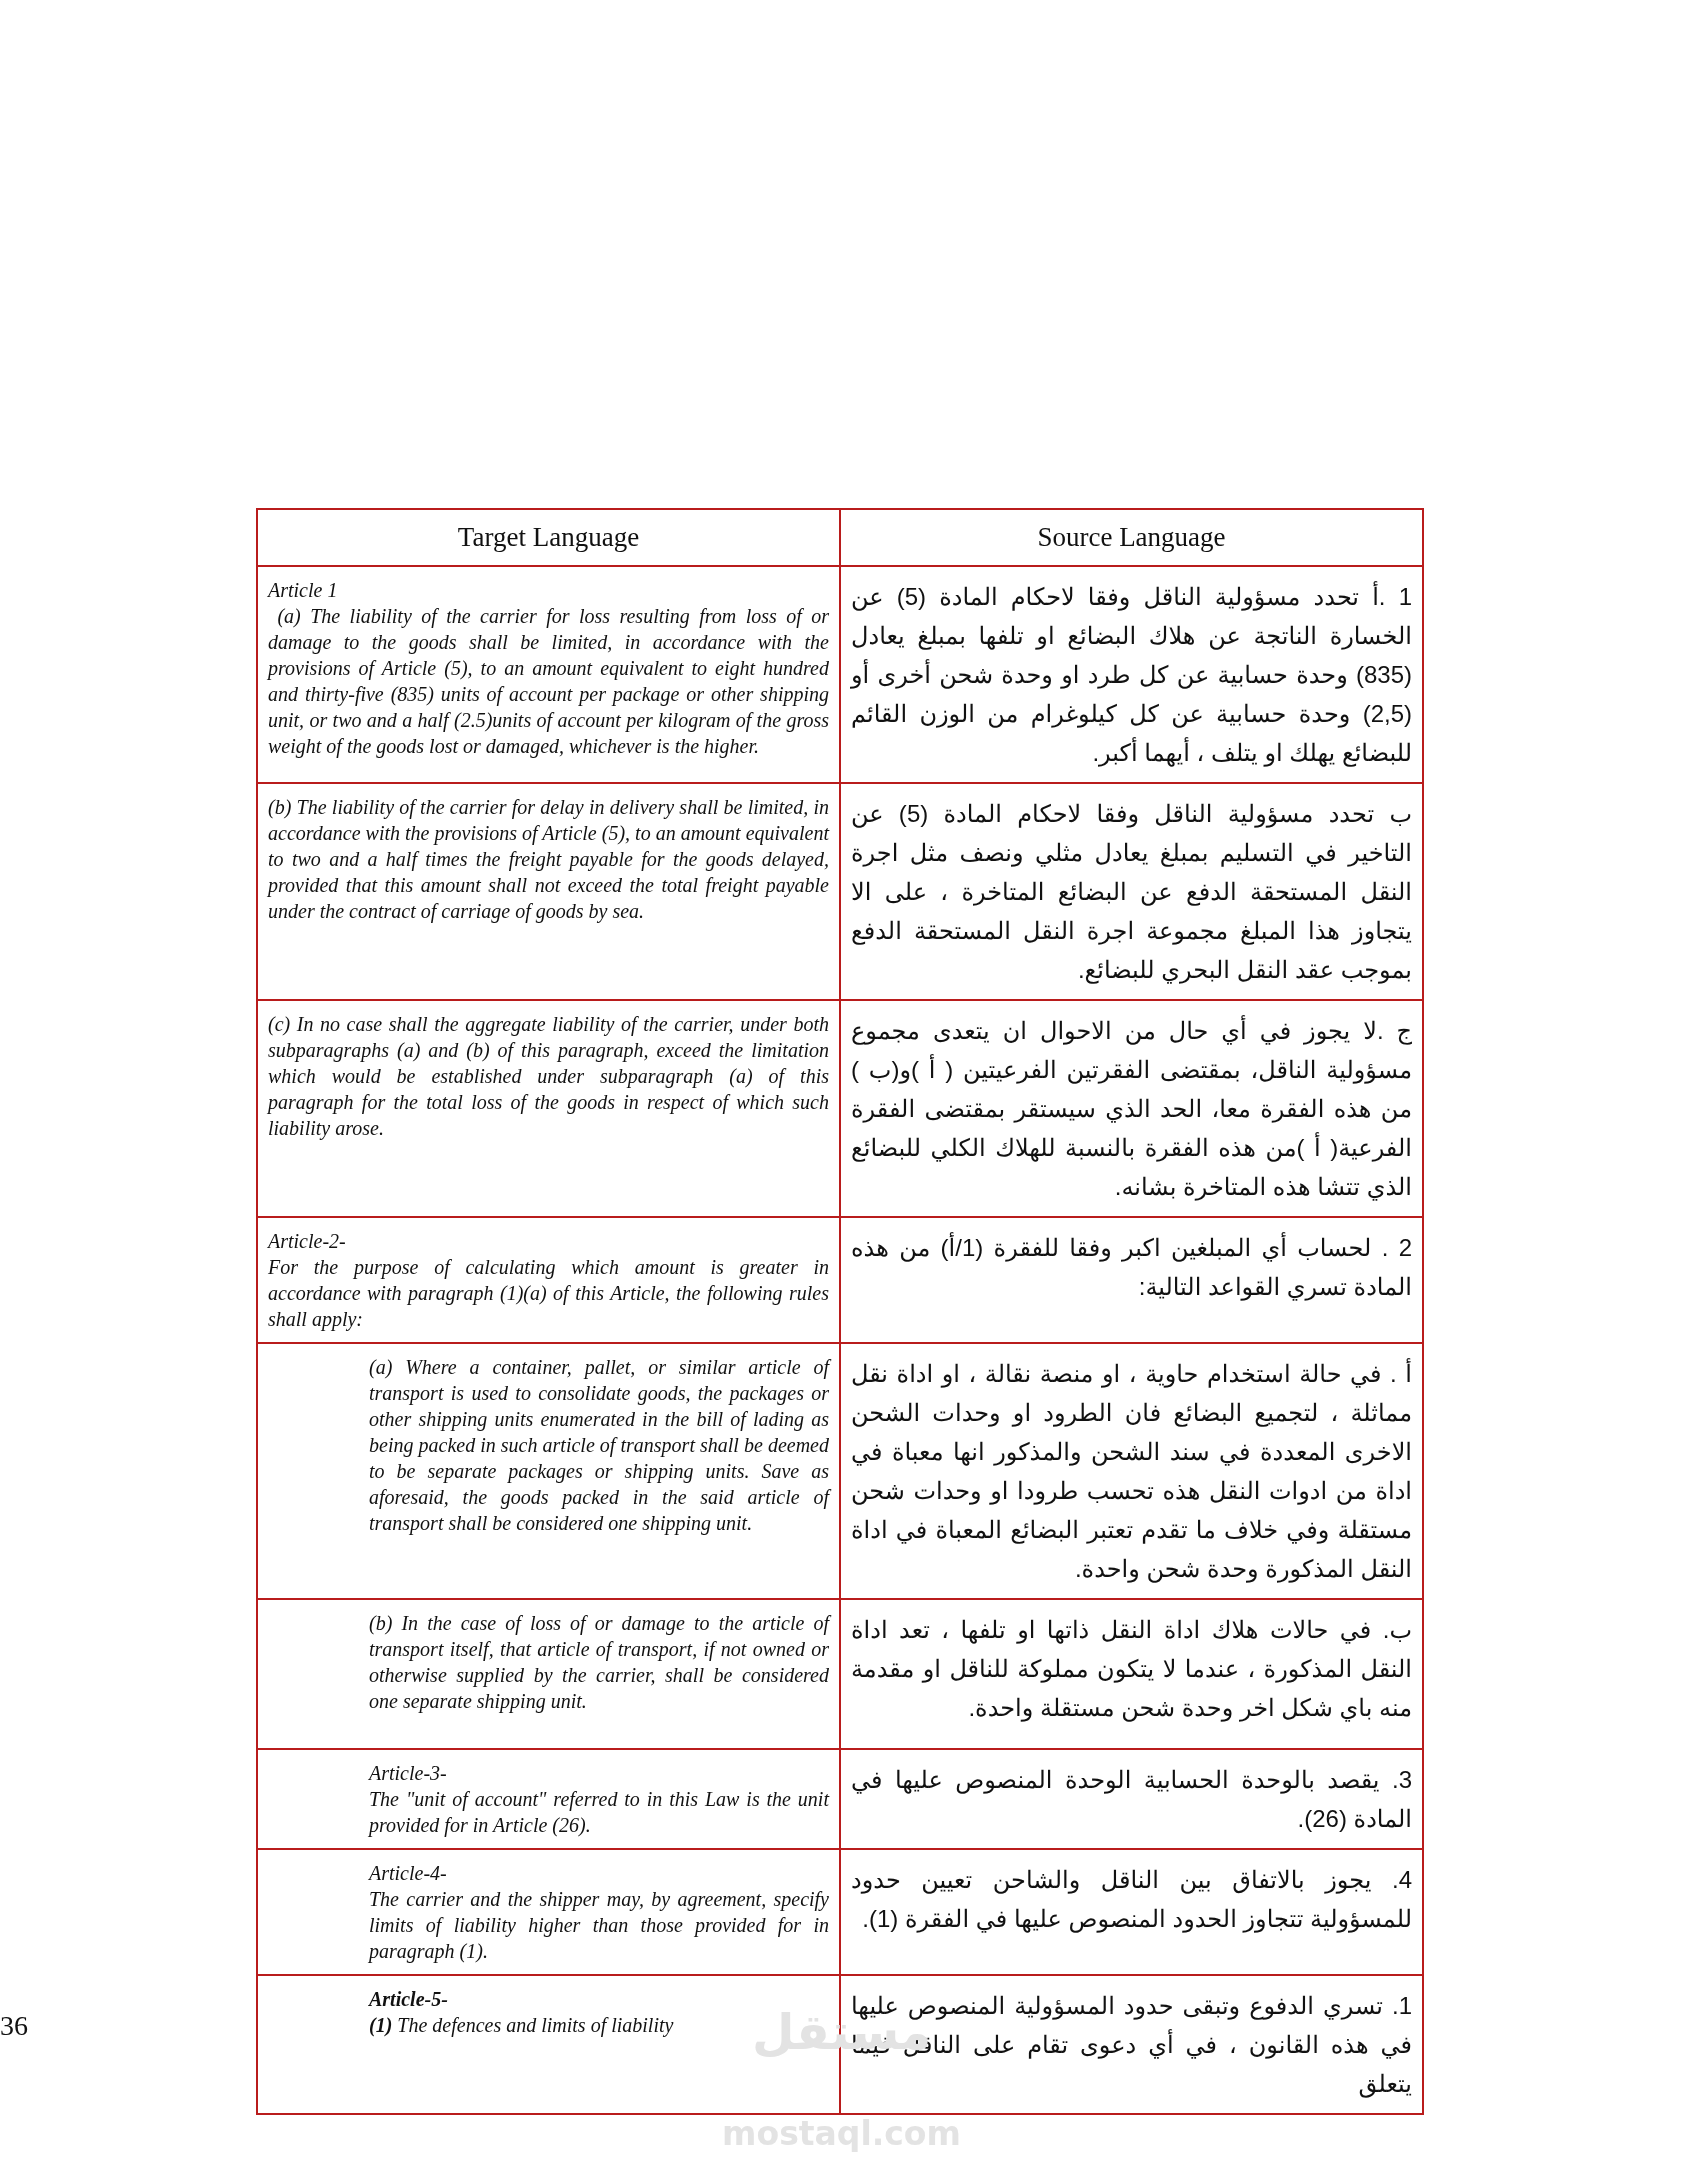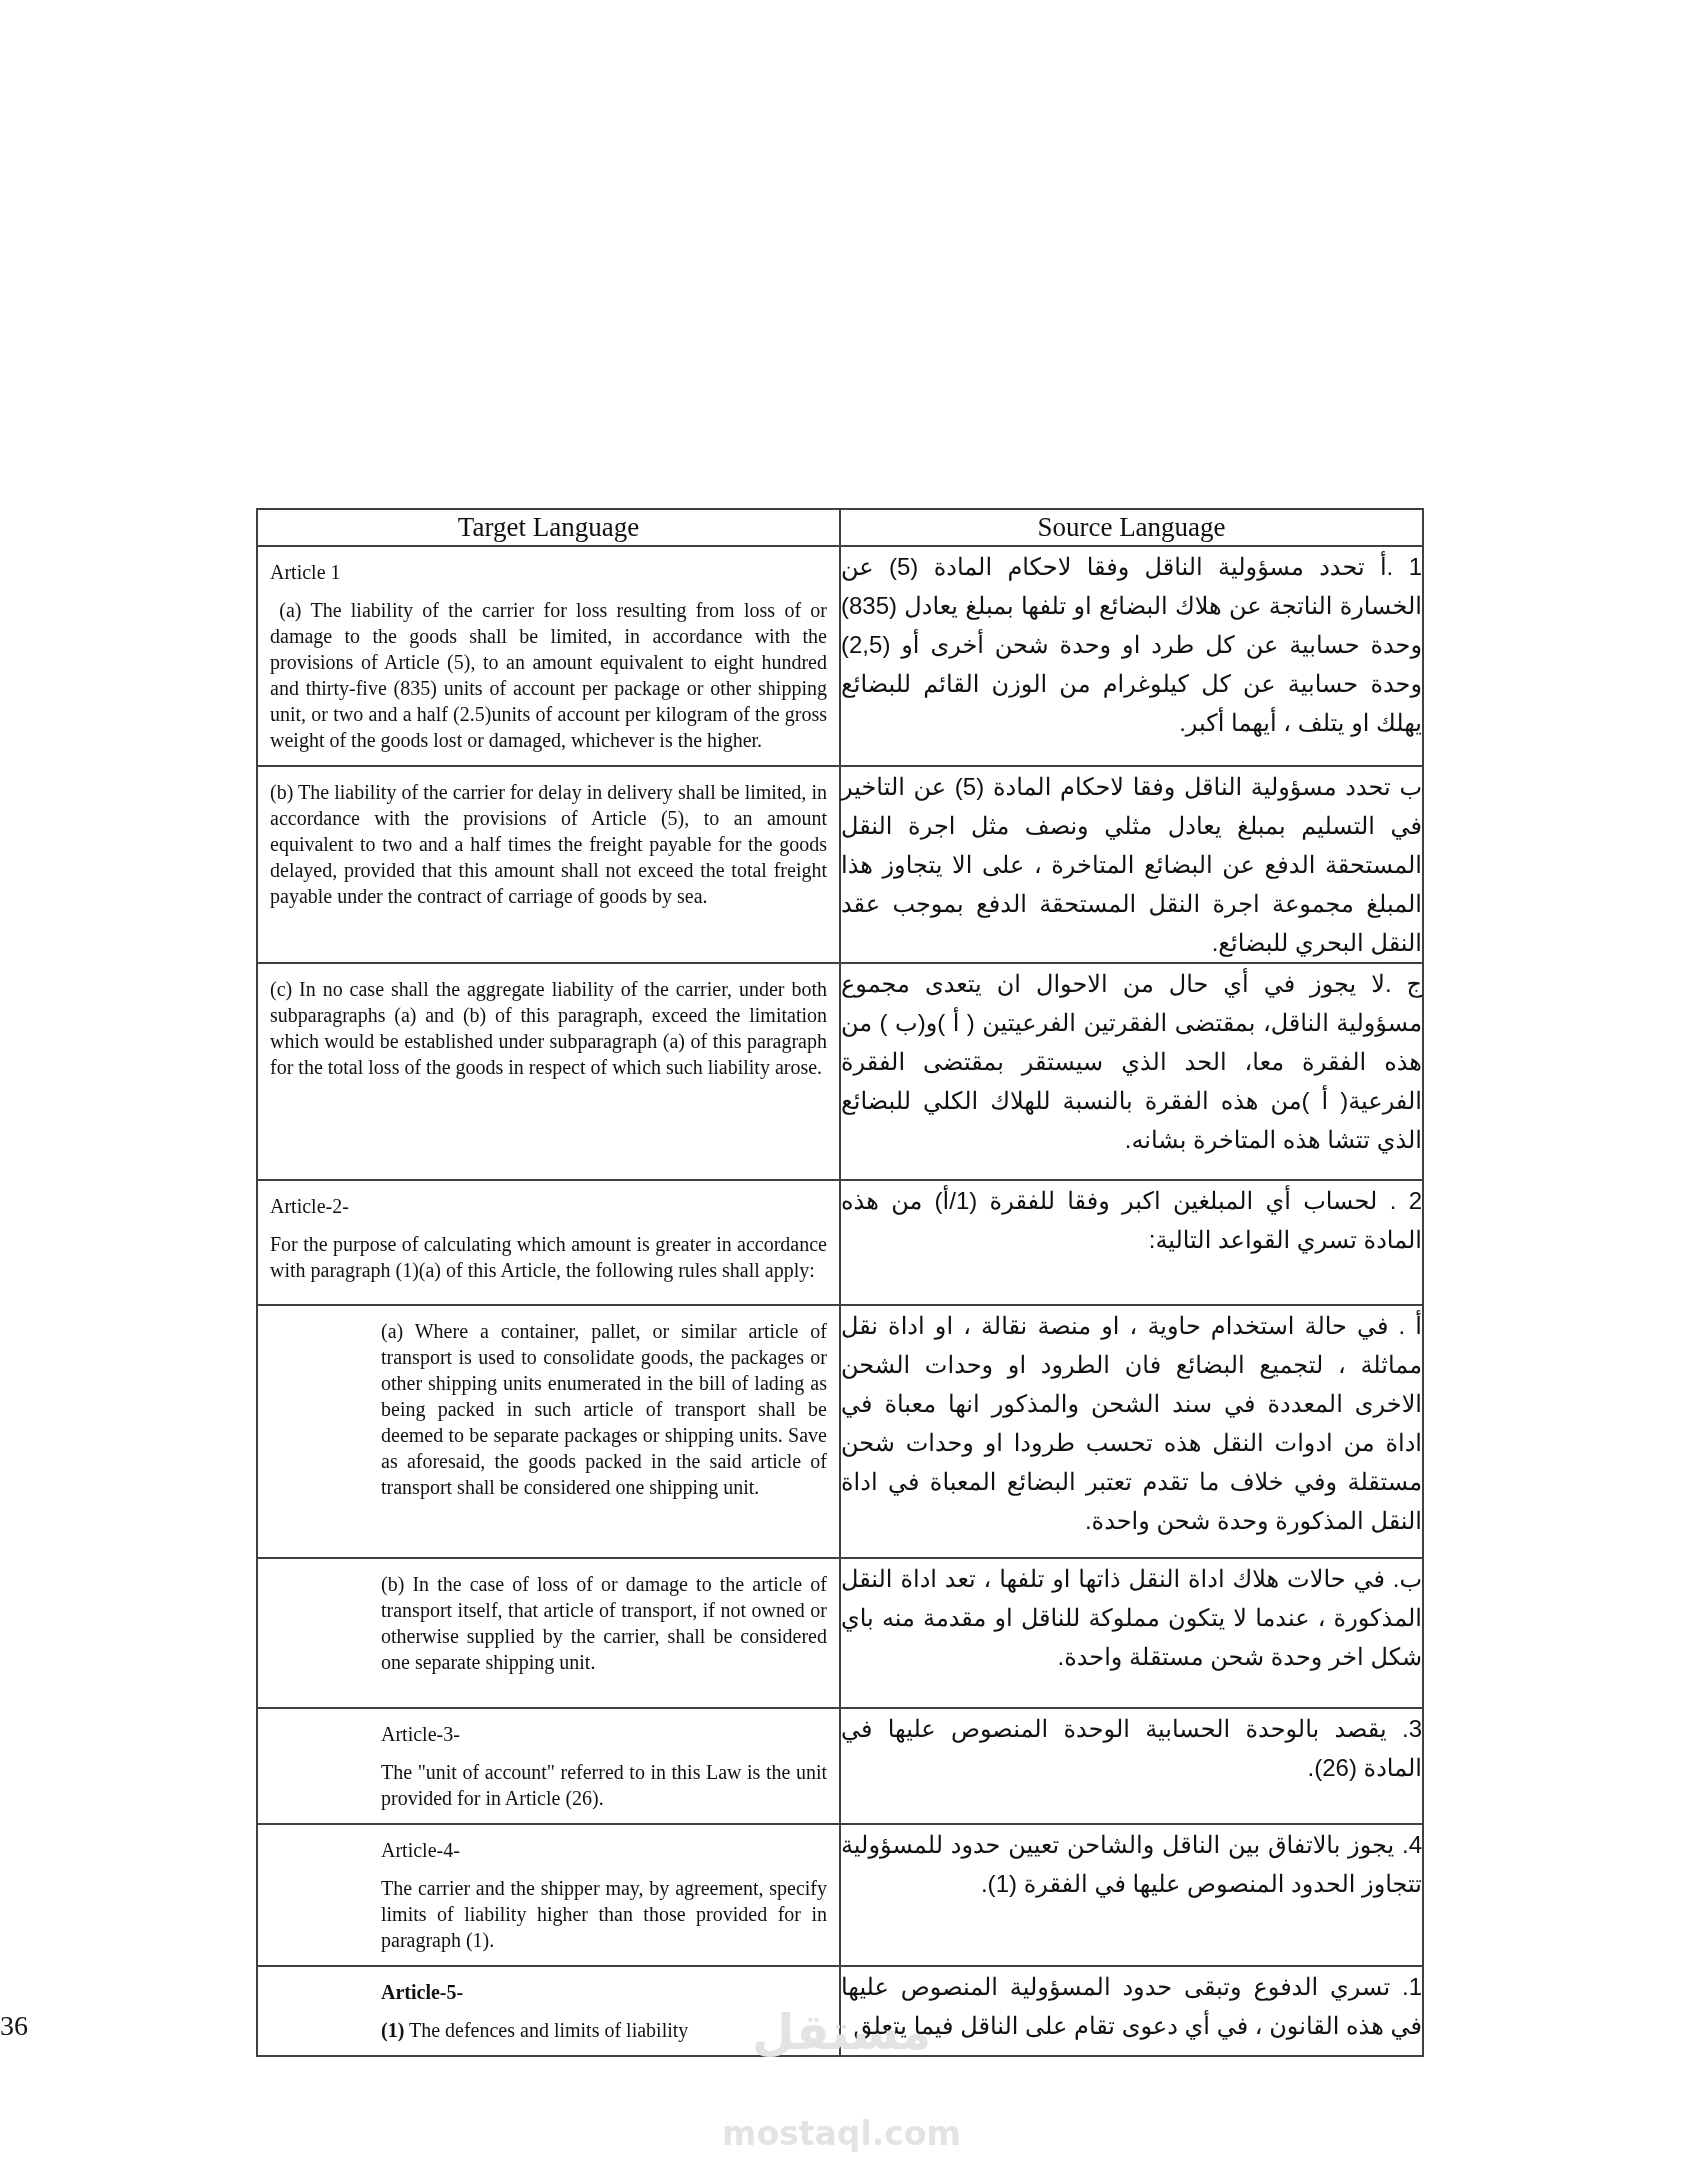--- a/index.html
+++ b/index.html
@@ -1,23 +1,23 @@
 <!DOCTYPE html>
 <html><head>
 <meta charset="utf-8">
 <style>
   html, body { margin:0; padding:0; background:#ffffff; }
   body { width:1683px; height:2178px; position:relative; overflow:hidden; }
   .tbl { position:absolute; left:256px; top:508px; width:1166px; border-collapse:collapse; table-layout:fixed;
          font-family:"Liberation Serif", serif; color:#111; }
-  .tbl td, .tbl th { border:2px solid #404040; vertical-align:top; padding:0; }
+  .tbl td, .tbl th { border:2px solid #b91c1c; vertical-align:top; padding:10px; }
   .tbl th { font-weight:normal; font-size:27px; height:35px; line-height:35px; text-align:center; }
   .en { padding:4px 14px 0 16px; font-size:20px; line-height:26px; text-align:justify; }
   .en.indent { padding-left:111px; }
-  .en p { margin:12px; }
+  .en p { margin:0;font-style:italic; }
   .ar { direction:rtl; text-align:justify; padding:2px 16px 0 16px; font-family:Liberation Sans, sans-serif;
         font-size:24px; line-height:39px; }
   .ar p { margin:0; }
   .b { font-weight:bold; }
   .page-num { position:absolute; left:0; width:1683px; top:2010px; text-align:left;
               font-family:"Liberation Serif", serif; font-size:28px; color:#111; }
   .wm { position:absolute; left:0; width:1683px; text-align:center; color:#e3e3e3; font-weight:bold;
         font-family:"DejaVu Sans", sans-serif; }
   .wm-ar { top:1945px; font-size:49px; line-height:79px;margin-top:48px; }
   .wm-en { top:2114px; font-size:33px; line-height:40px; }

